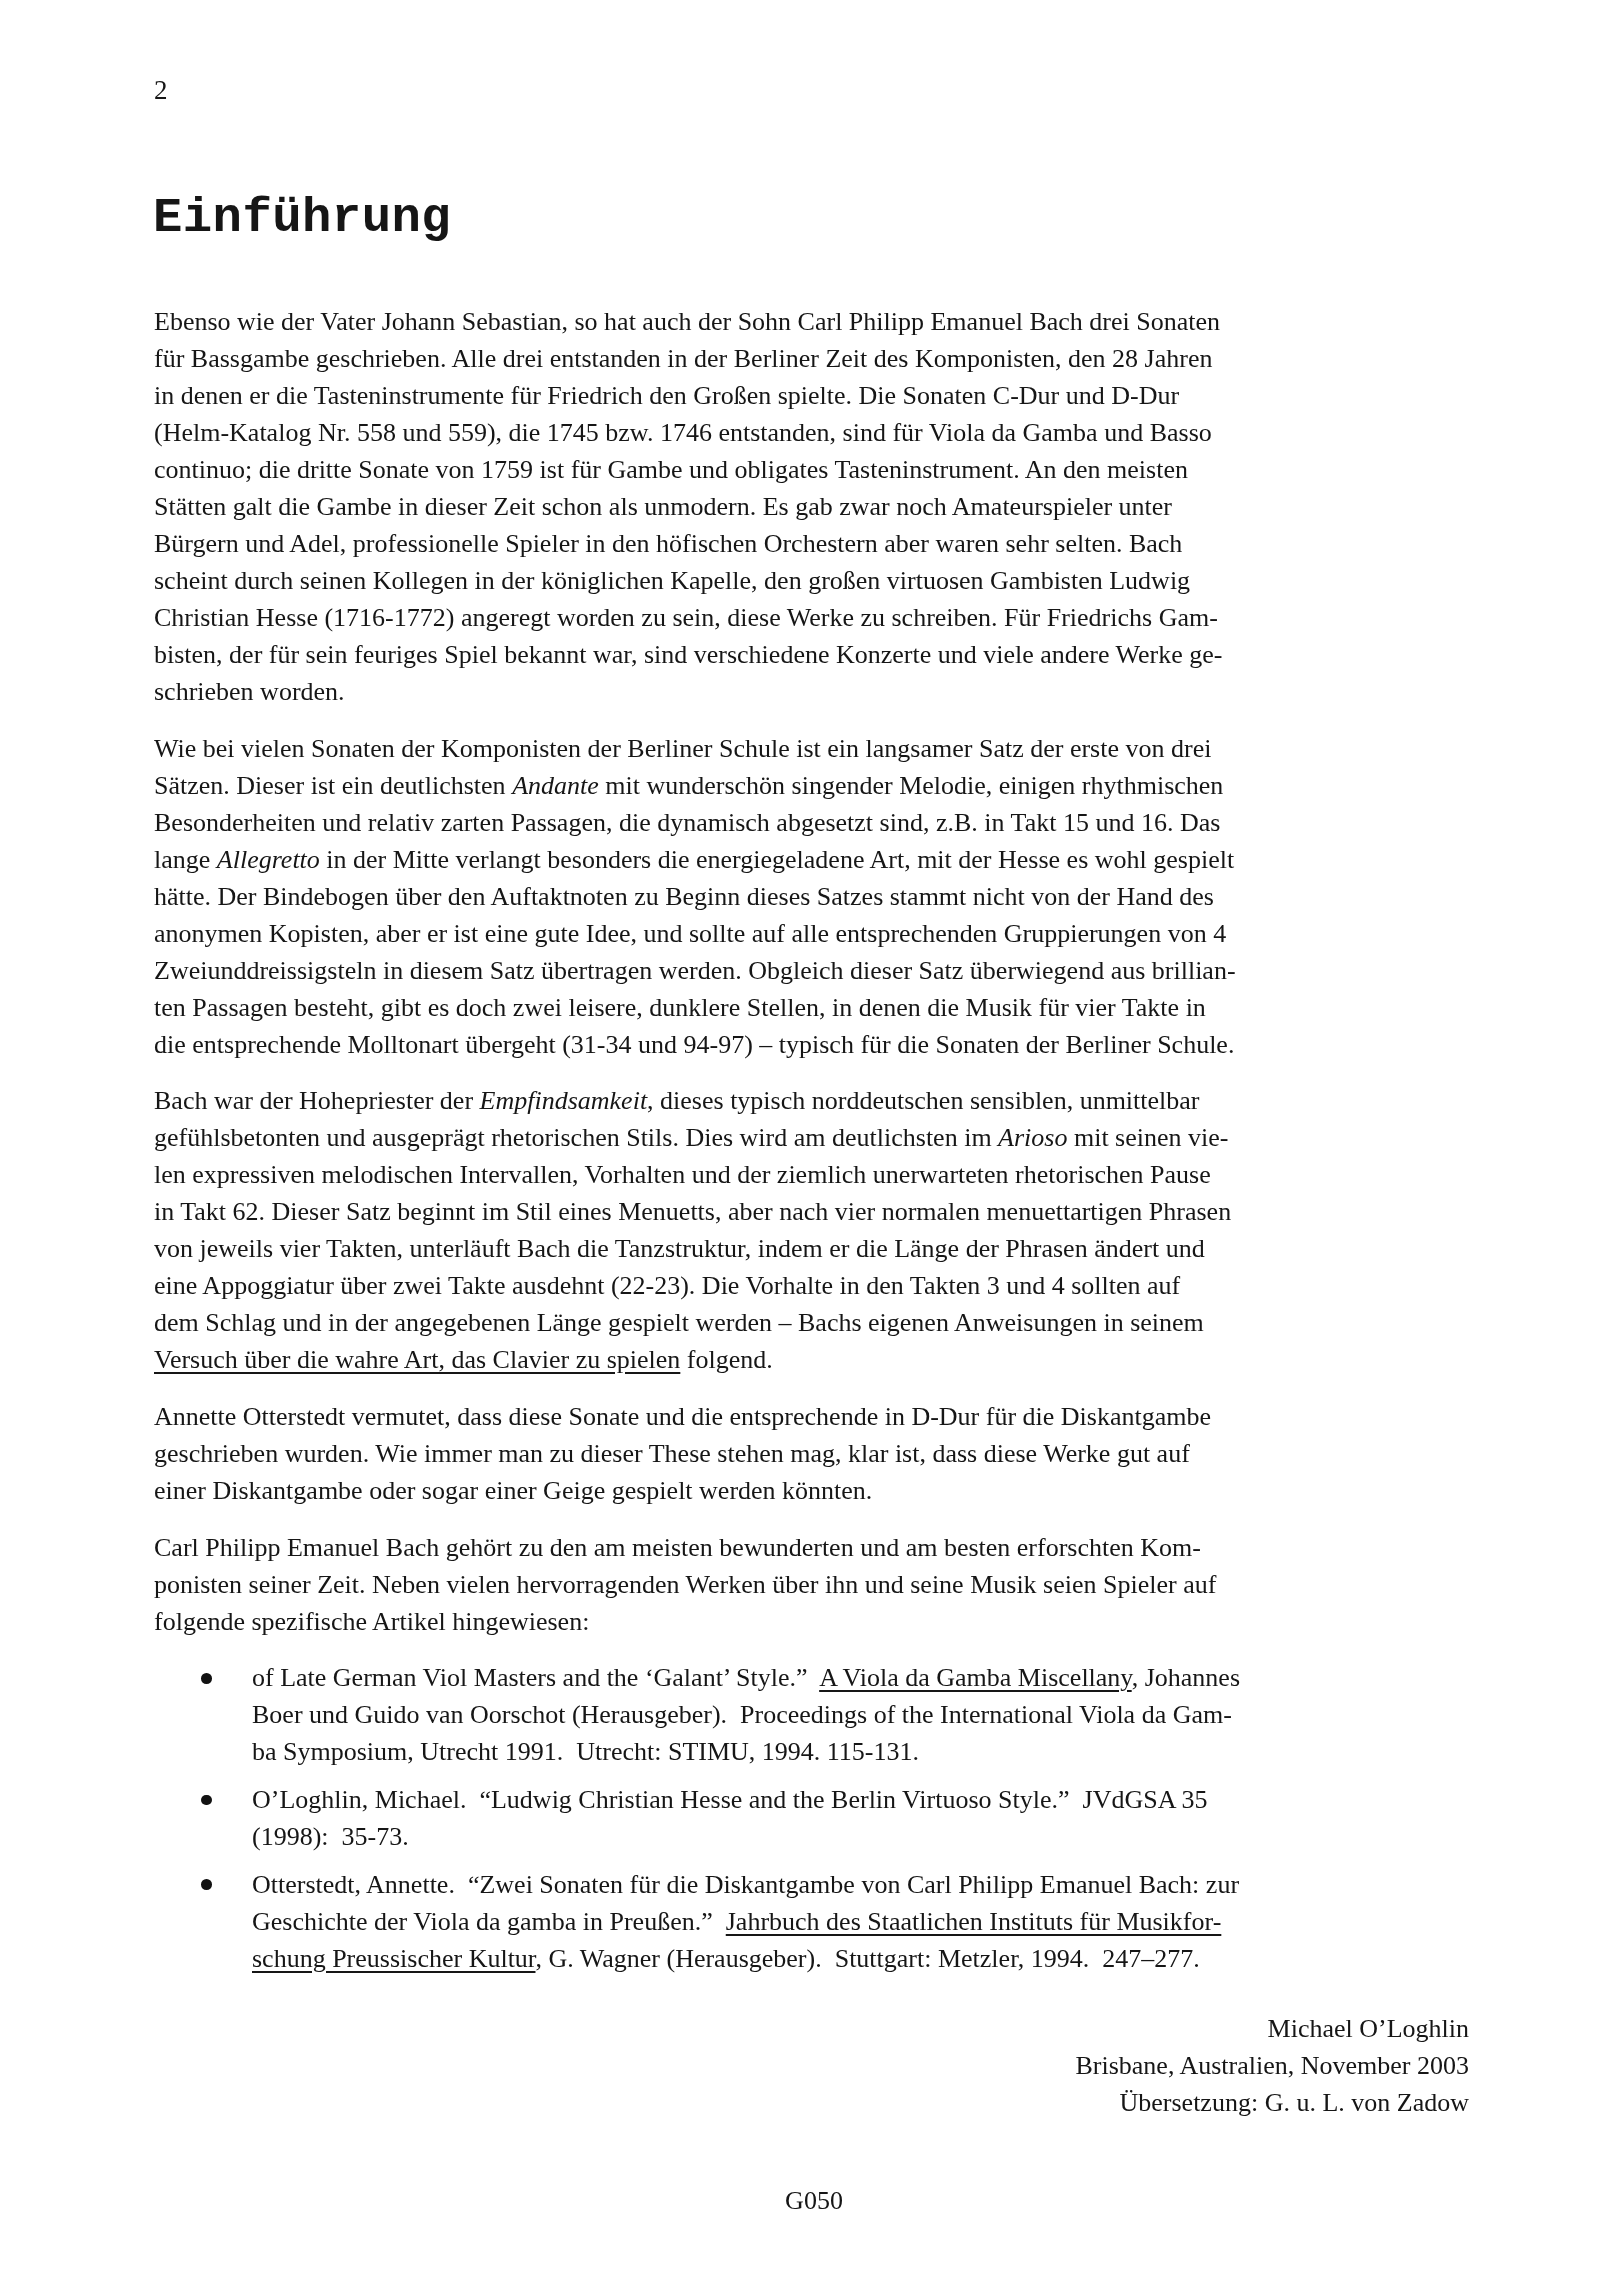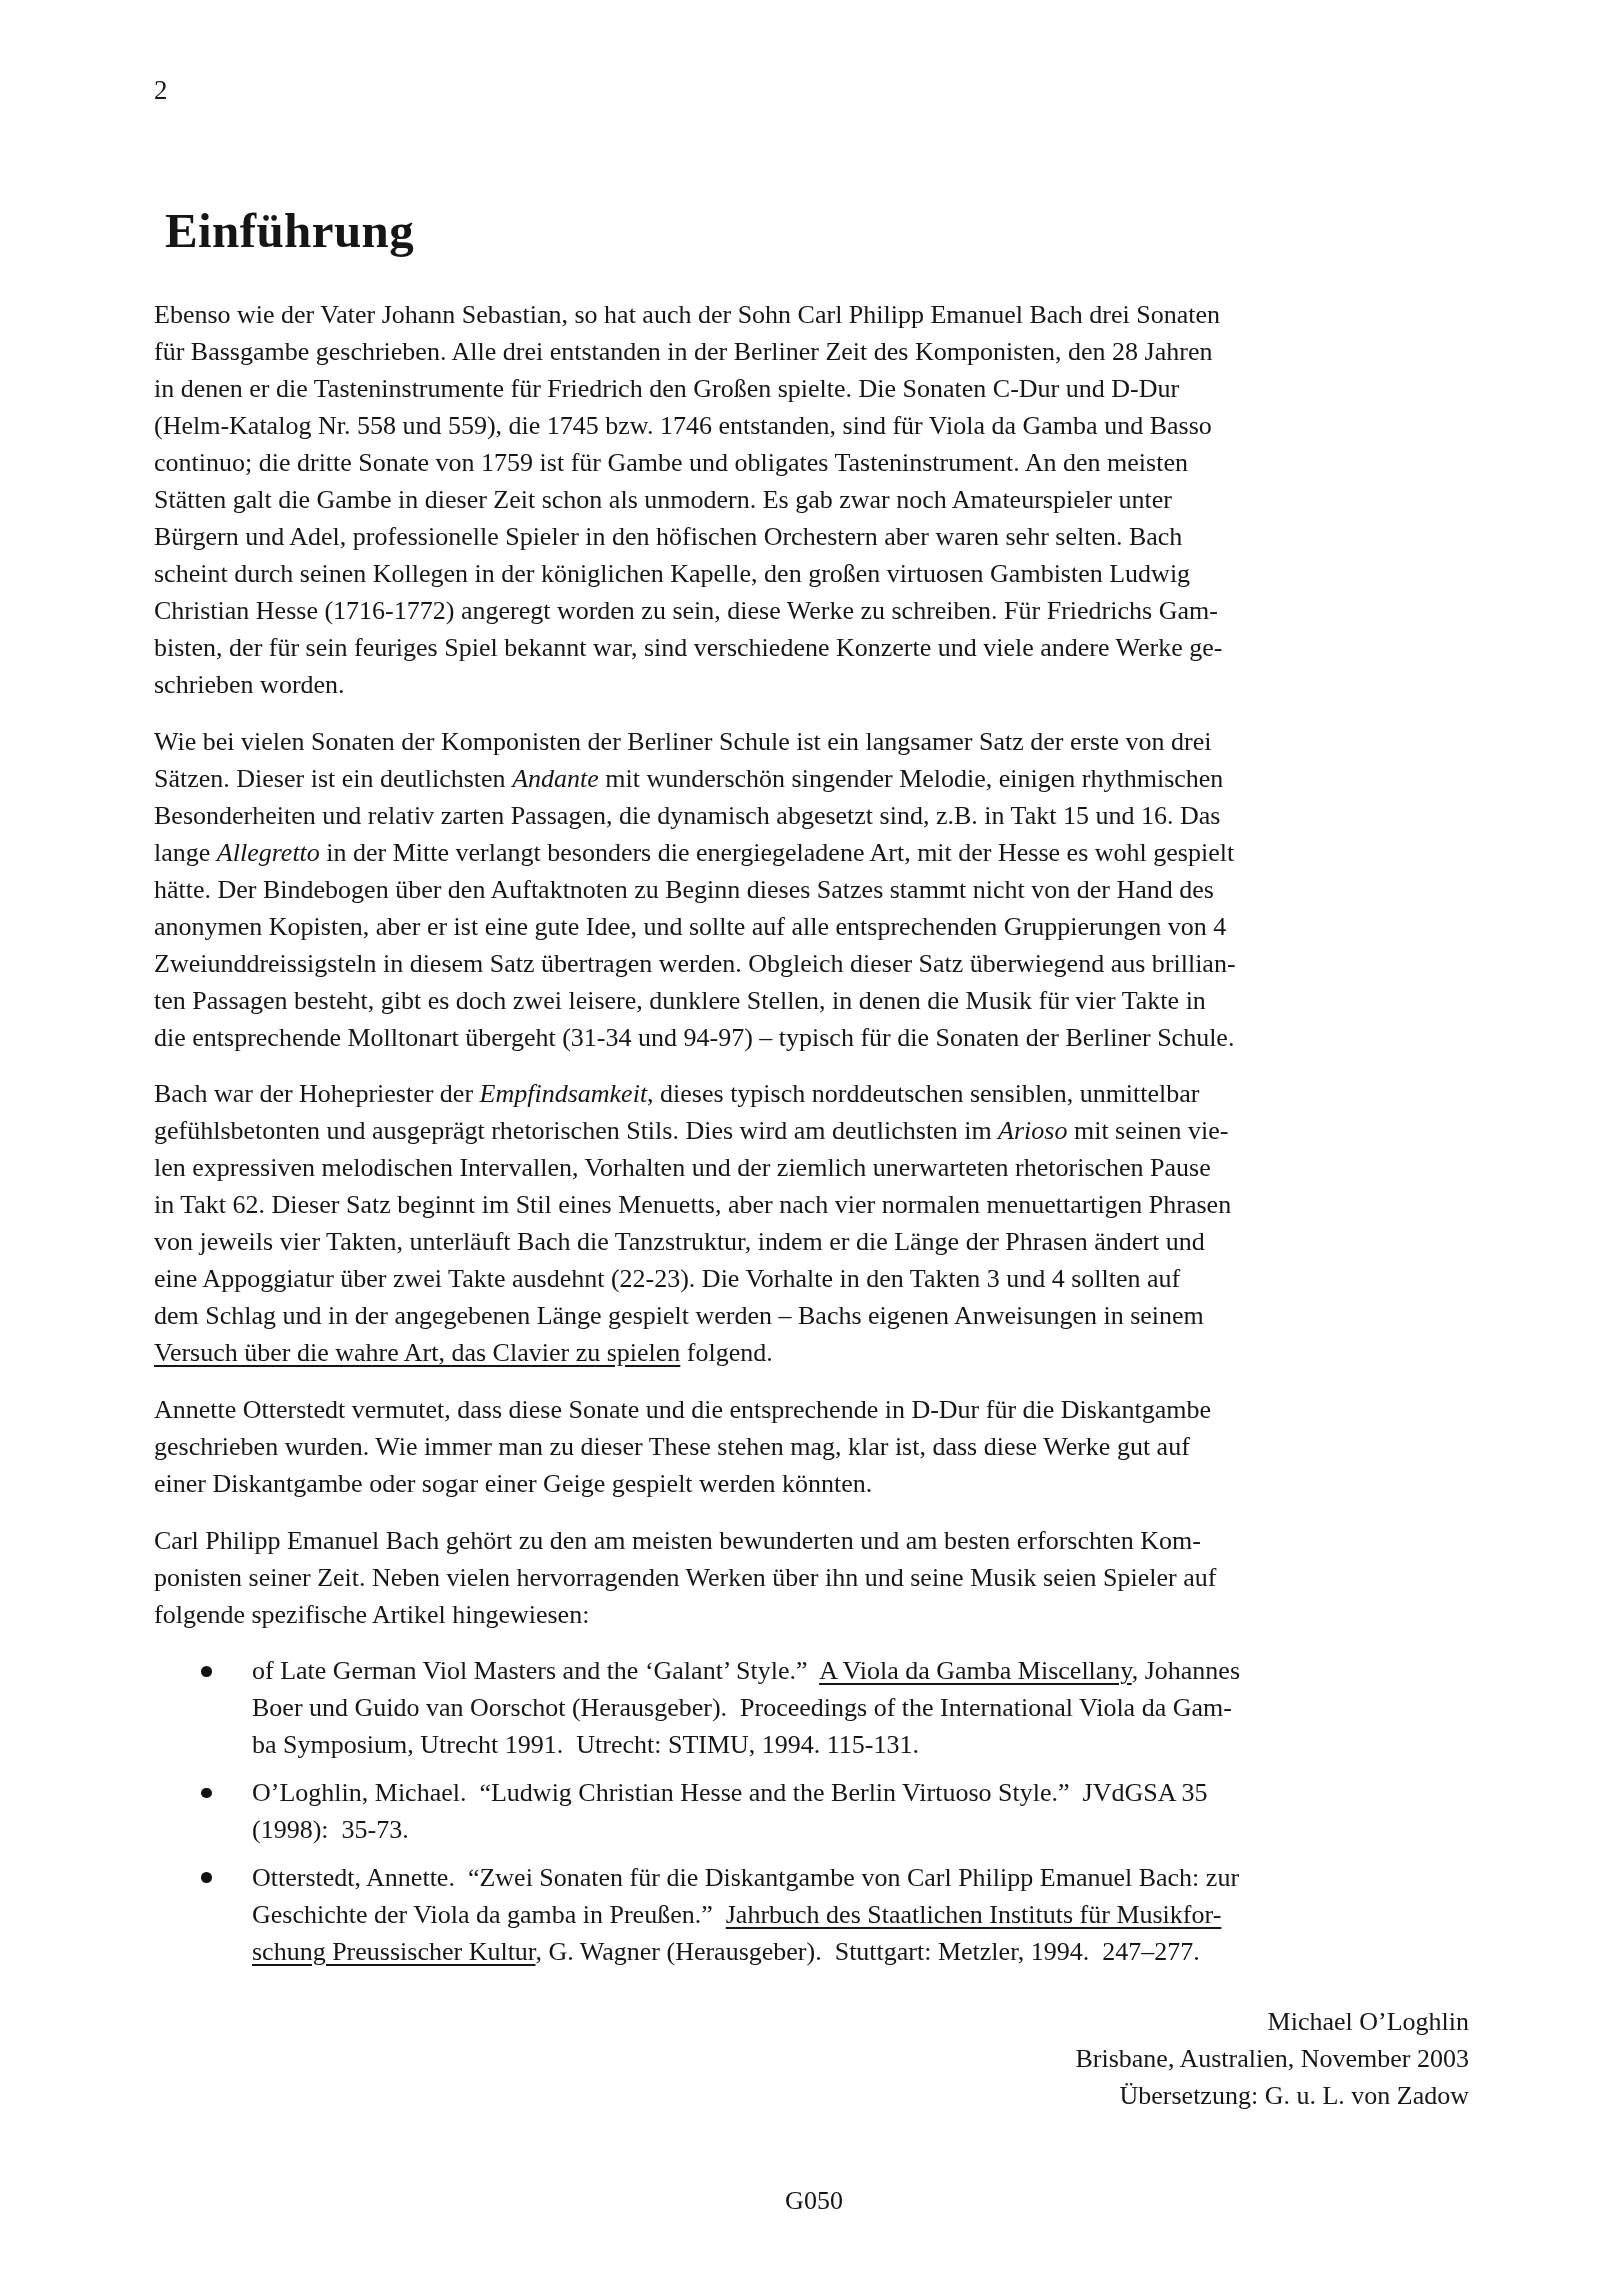--- a/index.html
+++ b/index.html
@@ -14,26 +14,27 @@
     background: #ffffff;
     color: #161616;
     overflow: hidden;
   }
   .page-number {
     position: absolute; left: 154px; top: 72px;
     font-size: 27px; line-height: 37px;
   }
   .title {
     position: absolute; left: 153px; top: 194px;
-    margin: 12px;
+    margin: 0;
     font-size: 49px; line-height: 49px; font-weight: 700;
     letter-spacing: 0.4px;
+    font-family: Liberation Mono, monospace;
   }
   .content {
-    position: absolute; left: 154px; top: 296px; width: 1315px;
+    position: absolute; left: 154px; top: 303px; width: 1315px;
   }
   .para { margin: 0 0 19.7px 0; }
   .line {
     height: 37px; line-height: 37px;
     font-size: 26px;
     white-space: nowrap;
   }
   .it { font-style: italic; }
   .un { text-decoration: underline; text-decoration-thickness: 1.8px; text-underline-offset: 3.6px; margin-top: 10px; }
   .list { margin-top: 18px; }

